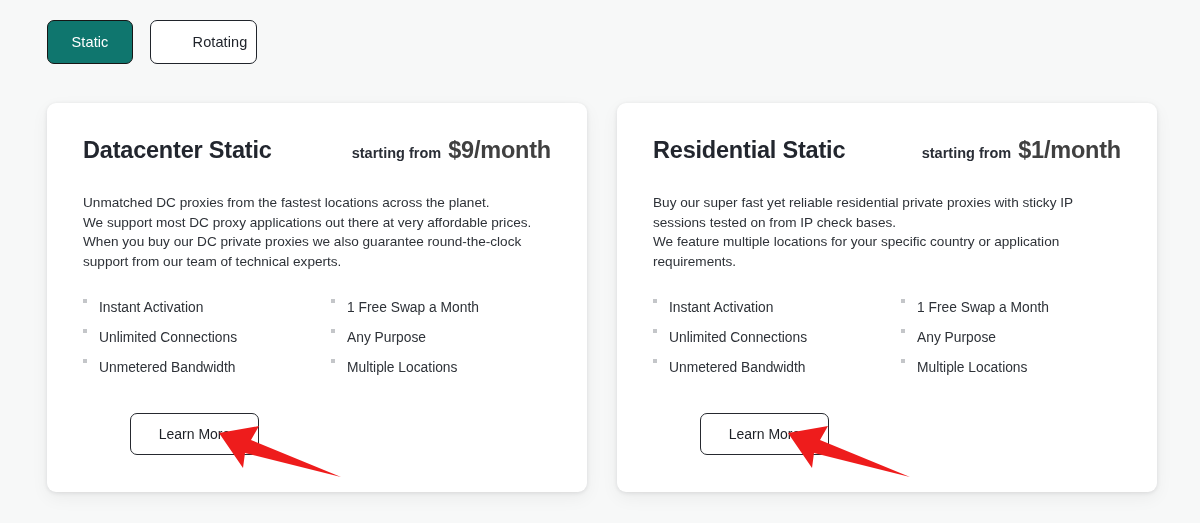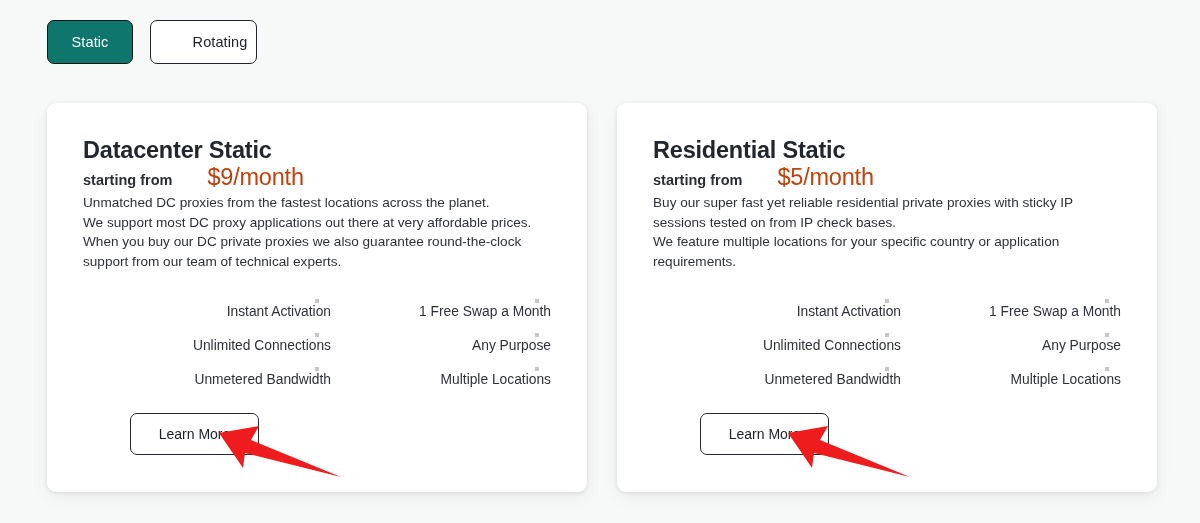--- a/index.html
+++ b/index.html
@@ -67,21 +67,20 @@
     box-shadow: 0 1px 4px rgba(16,20,28,.10), 0 6px 18px rgba(16,20,28,.05);
     position: relative;
     padding: 34px 36px 0 36px;
   }
 
   .card-head {
     display: flex;
     align-items: baseline;
     justify-content: space-between;
     height: 40px;
-    flex-direction: column;
   }
   .card-title {
     font-size: 23.5px;
     font-weight: bold;
     color: #22262e;
     letter-spacing: -.2px;
     white-space: nowrap;
   }
   .price-wrap {
     display: flex;
@@ -90,24 +89,23 @@
     white-space: nowrap;
     justify-content: center;
   }
   .price-pre {
     font-size: 14.5px;
     font-weight: bold;
     color: #2a2e36;
   }
   .price-amt {
     font-size: 23.5px;
-    font-weight: normal;
-    color: #c2410c;
+    font-weight: bold;
+    color: #404040;
     letter-spacing: -.2px;
-    margin-left: 28px;
   }
 
   .card-desc {
     margin-top: 16px;
     font-size: 13.6px;
     line-height: 19.5px;
     color: #2e3238;
     white-space: pre-line;
   }
 
@@ -115,25 +113,24 @@
     position: absolute;
     left: 36px;
     top: 196px;
     width: 468px;
     display: grid;
     grid-template-columns: 248px 1fr;
     row-gap: 12px;
   }
   .feature {
     display: flex;
-    align-items: flex-end;
+    align-items: flex-start;
     font-size: 13.8px;
     color: #2e3238;
     line-height: 18px;
-    flex-direction: column;
   }
   .bullet {
     width: 4px;
     height: 4px;
     background: #c4c6c9;
     margin-right: 12px;
     flex: 0 0 auto;
     display: inline-block;
   }
 
@@ -216,21 +213,21 @@
     </div>
 
     <div class="learn-btn">Learn More</div>
   </div>
 
   <div class="card">
     <div class="card-head">
       <div class="card-title">Residential Static</div>
       <div class="price-wrap">
         <span class="price-pre">starting from</span>
-        <span class="price-amt">$5/month</span>
+        <span class="price-amt">$1/month</span>
       </div>
     </div>
 
     <div class="card-desc">Buy our super fast yet reliable residential private proxies with sticky IP
 sessions tested on from IP check bases.
 We feature multiple locations for your specific country or application
 requirements.</div>
 
     <div class="features">
       <div class="feature">

